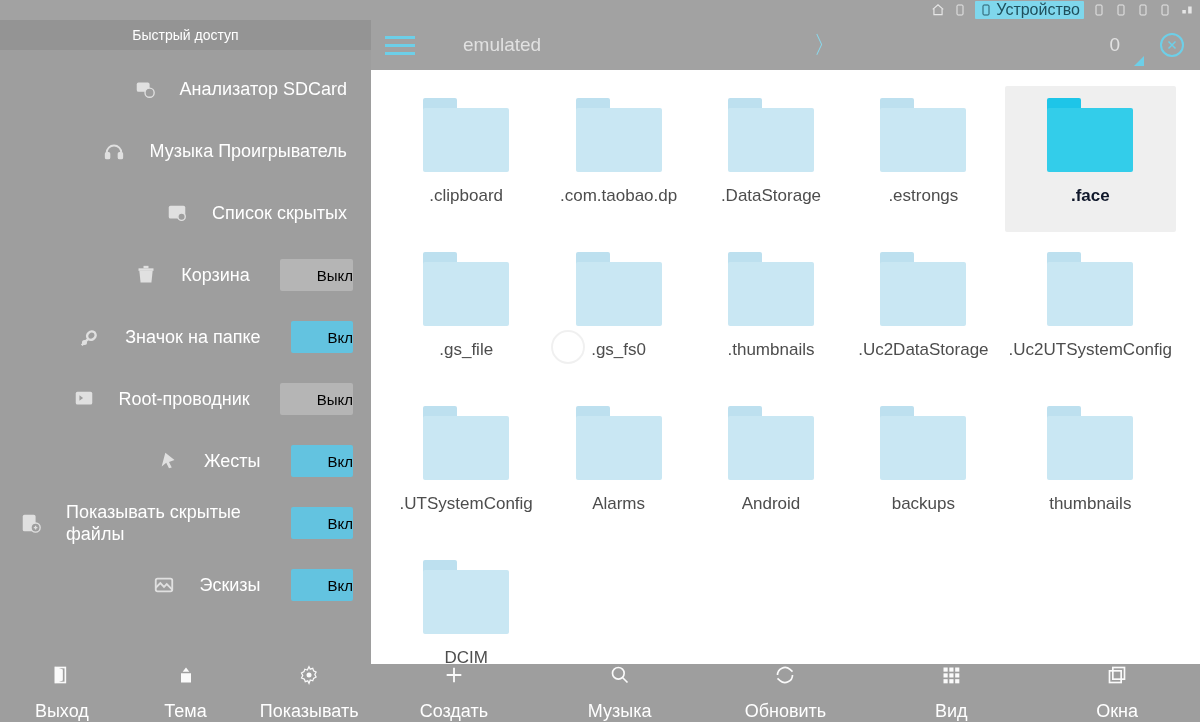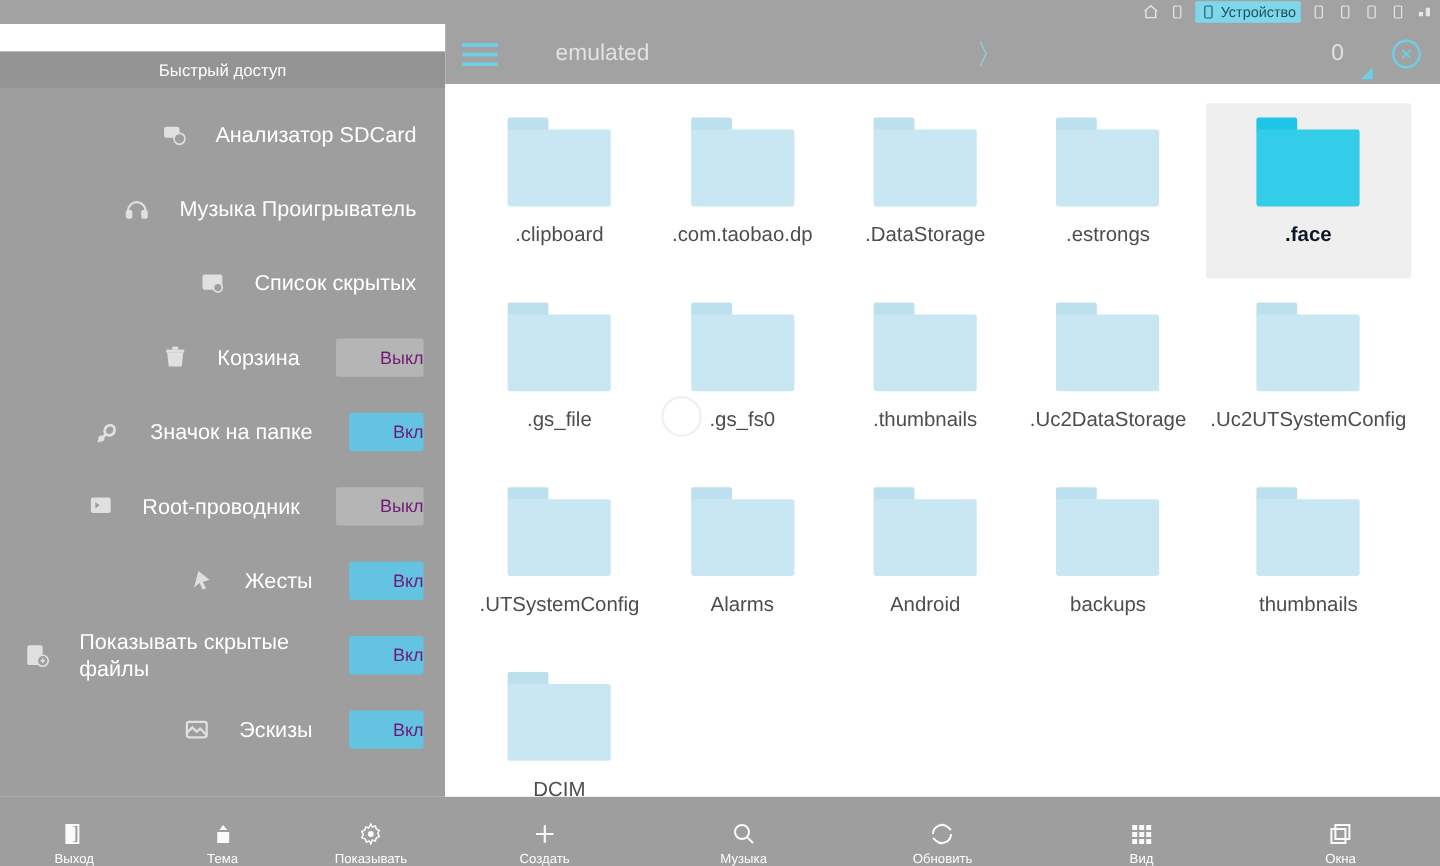--- a/index.html
+++ b/index.html
@@ -20,35 +20,34 @@
   }
   .system-bar .sys-ic { width: 14px; height: 14px; display:flex; align-items:center; justify-content:center; opacity: .9; }
   .device-pill {
     background: #7fd7ec;
     color: #1e4f5c;
     padding: 0 4px;
     display: flex;
     align-items: center;
     gap: 3px;
     height: 18px;
-    font-size: 12px;
+    font-size: 16px;
     border-radius: 1px;
   }
   .device-pill .sys-ic { color:#1e4f5c; }
 
   .body { flex: 1; display: flex; min-height: 0; }
 
   
   .sidebar {
     width: 371px;
     background: #9e9e9e;
     display: flex;
     flex-direction: column;
     color: #fff;
-    margin-top: 23px;
   }
   .sidebar-title {
     height: 30px;
     background: #949494;
     display: flex;
     align-items: center;
     justify-content: center;
     font-size: 14px;
   }
   .sidebar-list {
@@ -77,21 +76,21 @@
     line-height: 1.25;
     padding-right: 6px;
   }
   .toggle-btn {
     min-width: 62px;
     height: 32px;
     display: flex;
     align-items: center;
     justify-content: center;
     font-size: 15px;
-    color: #701a75;
+    color: #000000;
     border-radius: 2px;
     padding-left: 37px;
   }
   .toggle-on  { background: #63c3e0; }
   .toggle-off { background: #b5b5b5; }
 
   
   .main {
     flex: 1;
     display: flex;
@@ -167,24 +166,24 @@
     background: #9e9e9e;
     display: flex;
   }
   .bottombar .left  { width: 371px; display: flex; }
   .bottombar .right { flex:1; display:flex; }
   .bb-item {
     flex: 1;
     display: flex;
     flex-direction: column;
     align-items: center;
-    justify-content: flex-end;
+    justify-content: space-between;
     gap: 4px;
     color: #fff;
-    font-size: 11px;
+    font-size: 18px;
   }
   .bb-icon { width:22px; height:22px; display:flex; align-items:center; justify-content:center; opacity:.95; }
 
   
   svg { display:block; }
 </style>
 </head>
 <body>
 
 <div class="app">

